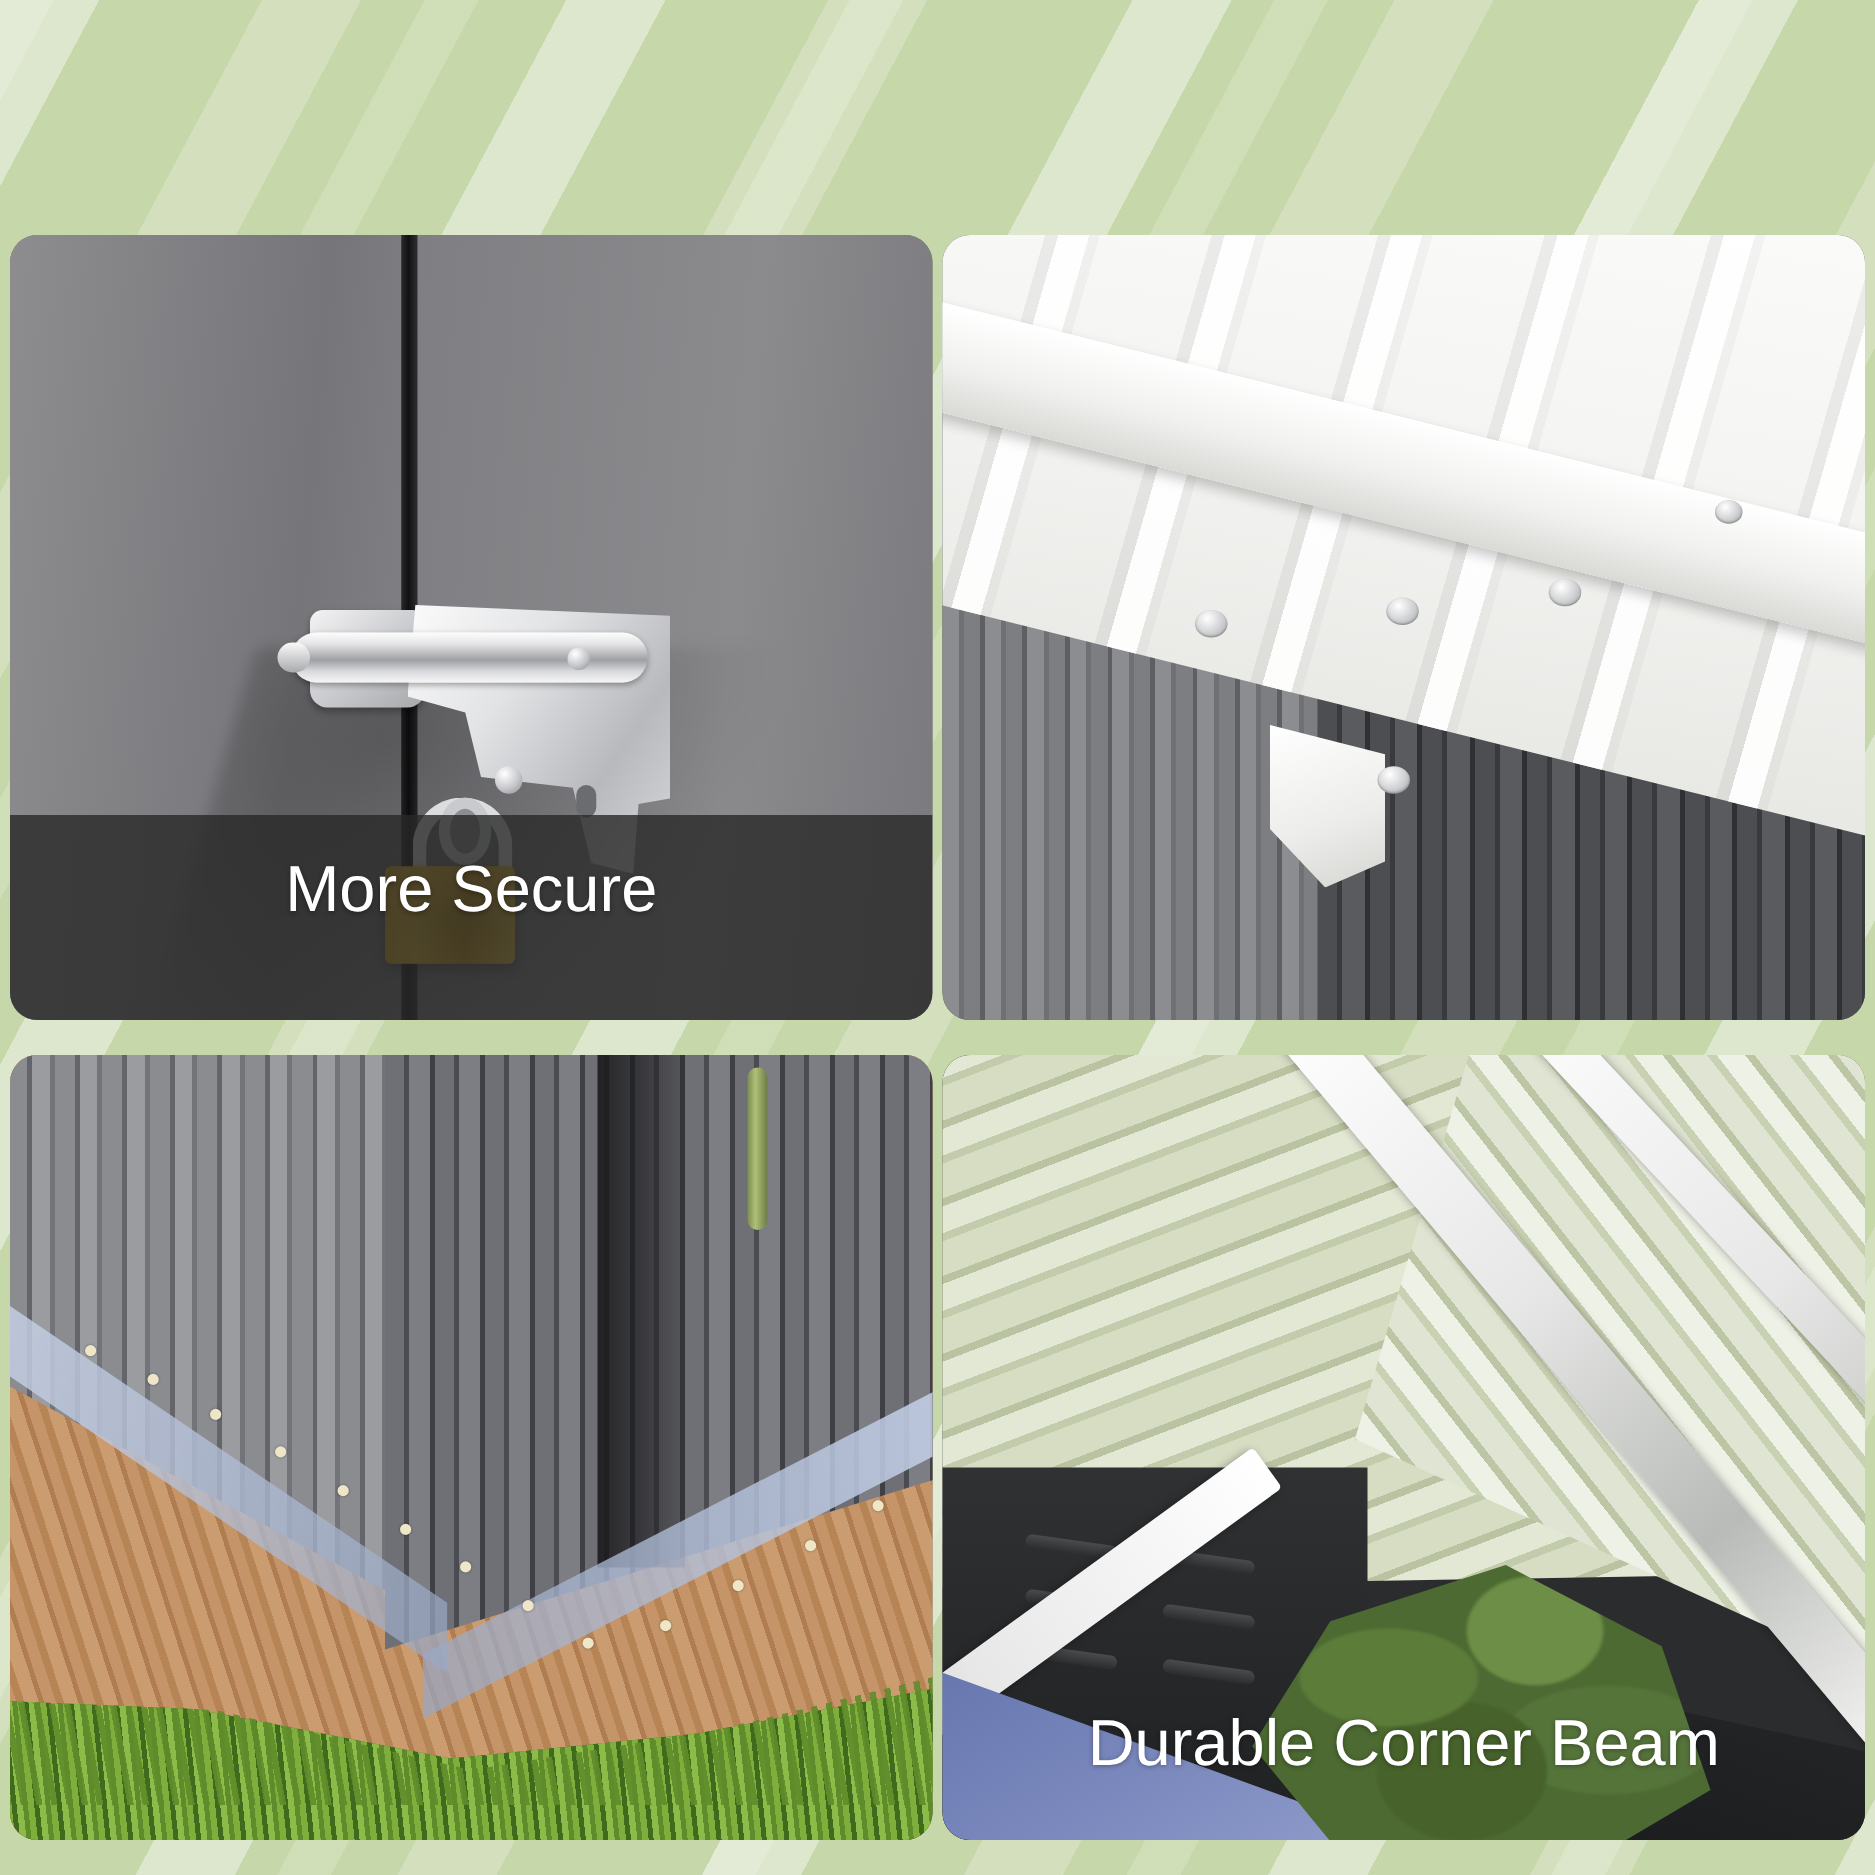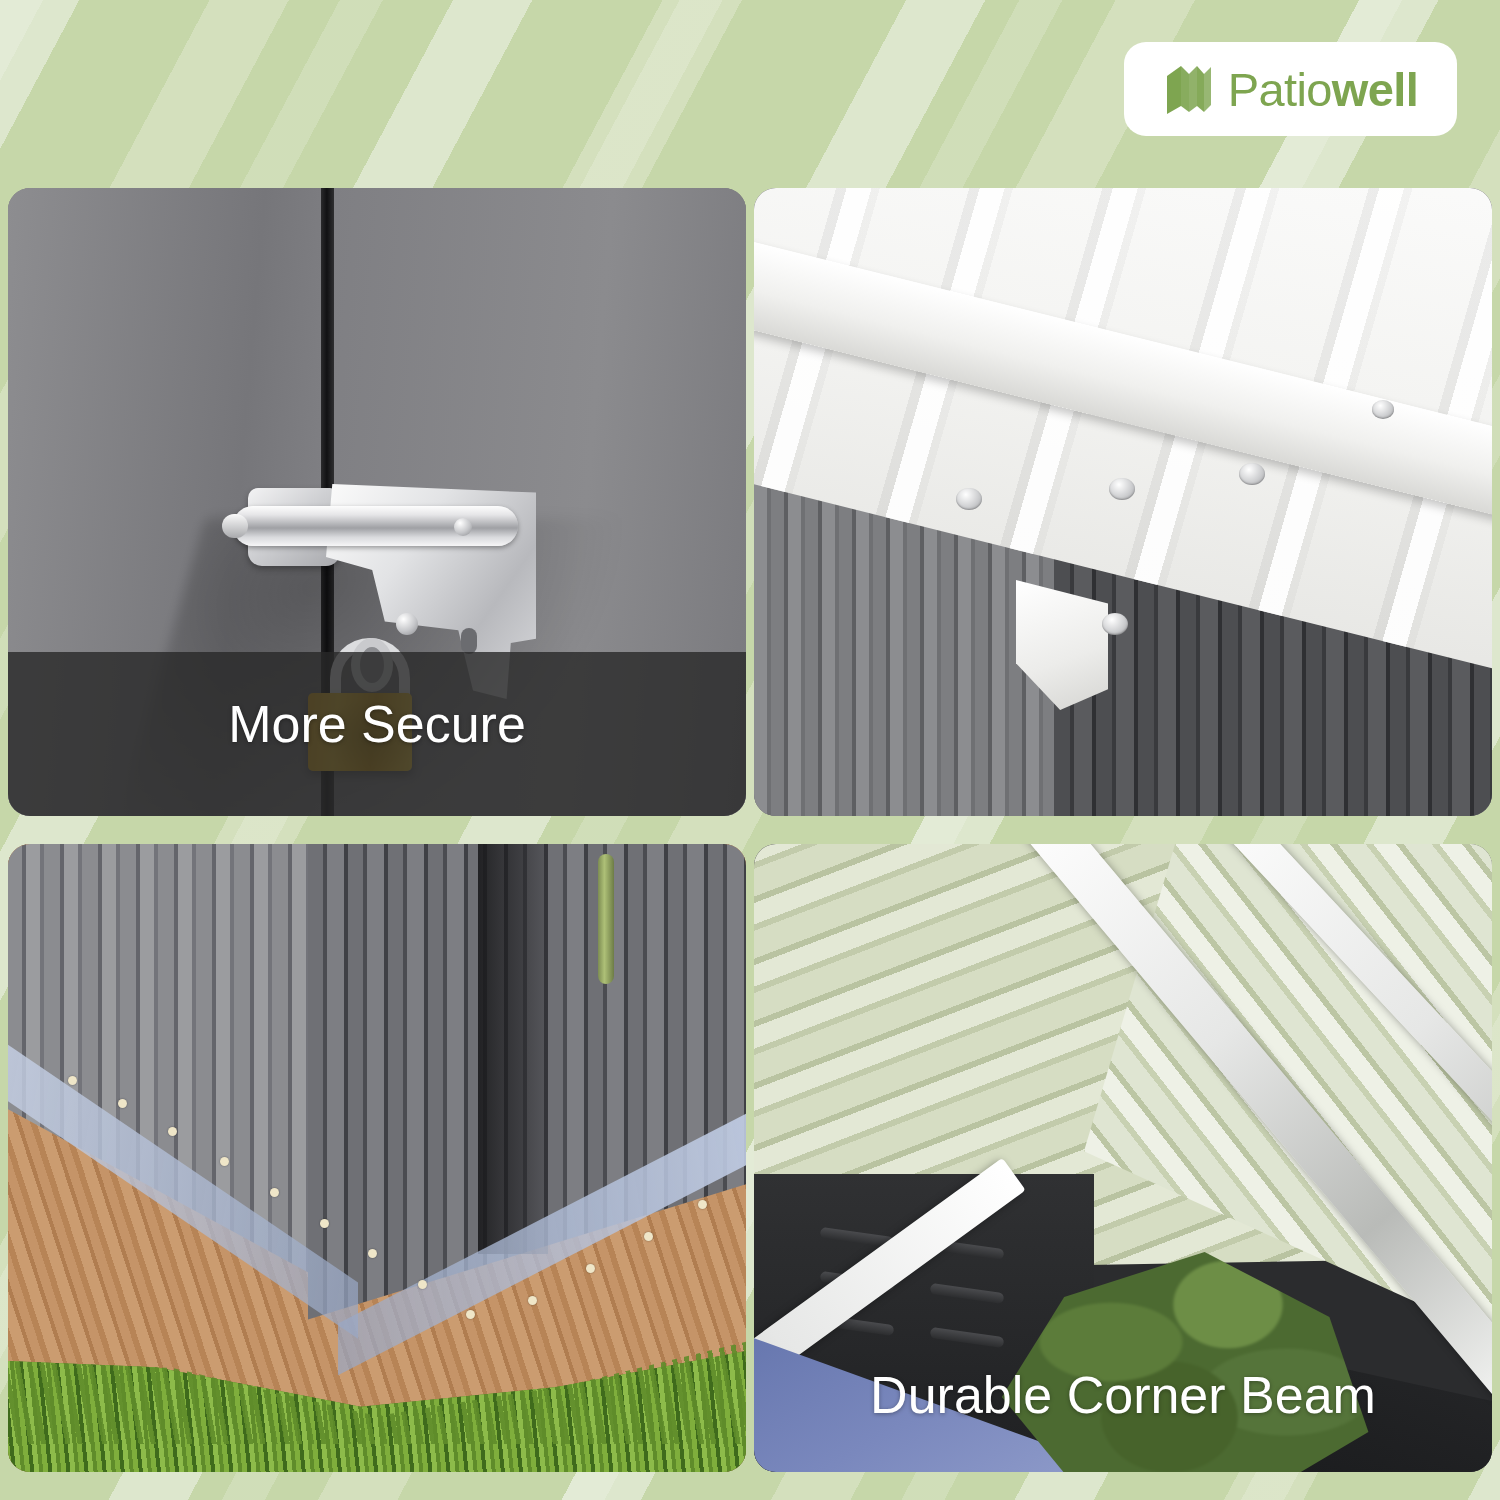--- a/index.html
+++ b/index.html
@@ -94,21 +94,21 @@
     position: absolute;
     left: 0; right: 0; bottom: 0;
     color: #ffffff;
     font-size: 52px;
     line-height: 1.17;
     padding: 22px 34px 26px;
     z-index: 6;
     text-shadow: 0 1px 4px rgba(0,0,0,0.35);
   }
   .caption.overlay { background: rgba(40,40,40,0.80); }
-  .caption.c-secure   { text-align: center; height: 164px; padding-top: 42px; }
+  .caption.c-secure   { text-align: center; height: 164px; padding-top: 30px; }
   .caption.c-corner   { text-align: center; height: 164px;
                         display: flex; align-items: flex-end; justify-content: center;
                         padding-bottom: 28px; }
   .caption.c-ground   { text-align: center; height: 150px;
                         display: flex; align-items: center; justify-content: center; }
   .caption.c-beam     { text-align: center; height: 150px;
                         display: flex; align-items: center; justify-content: center; }
 
   
   .art-lock { background: linear-gradient(100deg,#8a8a8d 0%, #7b7b7e 45%, #858588 100%); }
@@ -364,36 +364,20 @@
     filter: blur(1px);
   }
 </style>
 </head>
 <body>
 
 <div id="bg-stripes"></div>
 
 <div id="header">
 
-  <div id="logo-badge">
-    <span id="logo-icon">
-      <svg viewBox="0 0 52 54" width="52" height="54" aria-hidden="true">
-        <g fill="#7ea550">
-          <path d="M4 14 L18 4 L18 44 L4 52 Z"></path>
-          <path d="M18 4 L26 12 L26 50 L18 44 Z" opacity="0.92"></path>
-          <path d="M26 12 L34 4 L34 44 L26 50 Z" opacity="0.85"></path>
-          <path d="M34 4 L41 12 L41 50 L34 44 Z" opacity="0.95"></path>
-          <path d="M41 12 L48 5 L48 43 L41 50 Z" opacity="0.8"></path>
-        </g>
-      </svg>
-    </span>
-    <span id="logo-wordmark">
-      <span class="lw-light">Patio</span><span class="lw-bold">well</span>
-    </span>
-  </div>
 </div>
 
 <div id="panel-grid">
 
   <div class="panel">
     <div class="panel-art art-lock">
       <div class="door-l"></div>
       <div class="door-r"></div>
       <div class="door-gap"></div>
       <div class="latch-shadow"></div>

